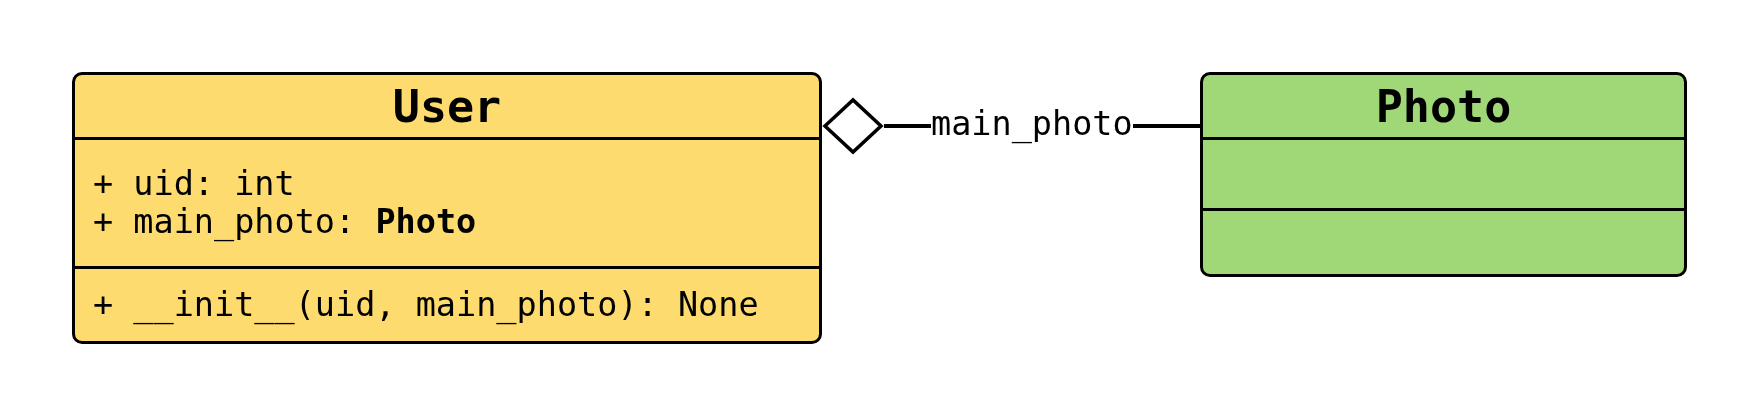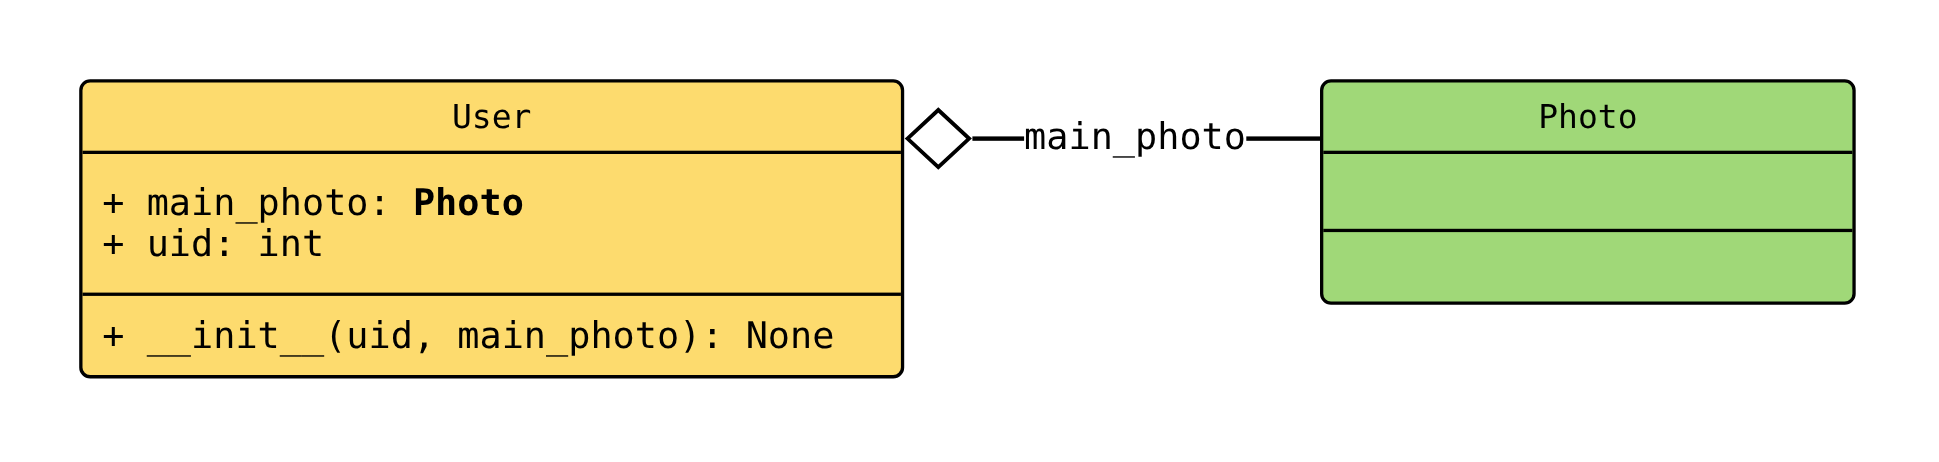--- a/index.html
+++ b/index.html
@@ -37,22 +37,22 @@
     height: 205px;
   }
   .uml-title {
     box-sizing: border-box;
     height: 65px;
     flex: 0 0 65px;
     border-bottom: 3.5px solid #000000;
     display: flex;
     align-items: center;
     justify-content: center;
-    font-weight: normal;
-    font-size: 30px;
+    font-weight: bold;
+    font-size: 45px;
     white-space: pre;
   }
   .uml-attrs {
     box-sizing: border-box;
     border-bottom: 3.5px solid #000000;
     display: flex;
     flex-direction: column;
     justify-content: center;
     padding-left: 18px;
   }
@@ -120,22 +120,22 @@
   }
 </style>
 </head>
 <body>
 
 <div class="canvas">
 
   <div class="uml-class user" style="background-color: rgb(253, 219, 110);">
     <div class="uml-title">User</div>
     <div class="uml-attrs">
+      <div class="uml-line"><span>+ uid: int</span><span class="type-ref"></span></div>
       <div class="uml-line"><span>+ main_photo: </span><span class="type-ref">Photo</span></div>
-      <div class="uml-line"><span>+ uid: int</span><span class="type-ref"></span></div>
     </div>
     <div class="uml-methods">
       <div class="uml-line">+ __init__(uid, main_photo): None</div>
     </div>
   </div>
 
   <div class="connector">
     <svg class="diamond-svg" viewBox="0 0 62 60" xmlns="http://www.w3.org/2000/svg">
       <polygon points="3,30 31,4 59,30 31,56" stroke="#000000" stroke-width="3.5" stroke-linejoin="miter" fill="#FFFFFF"></polygon>
     </svg>

